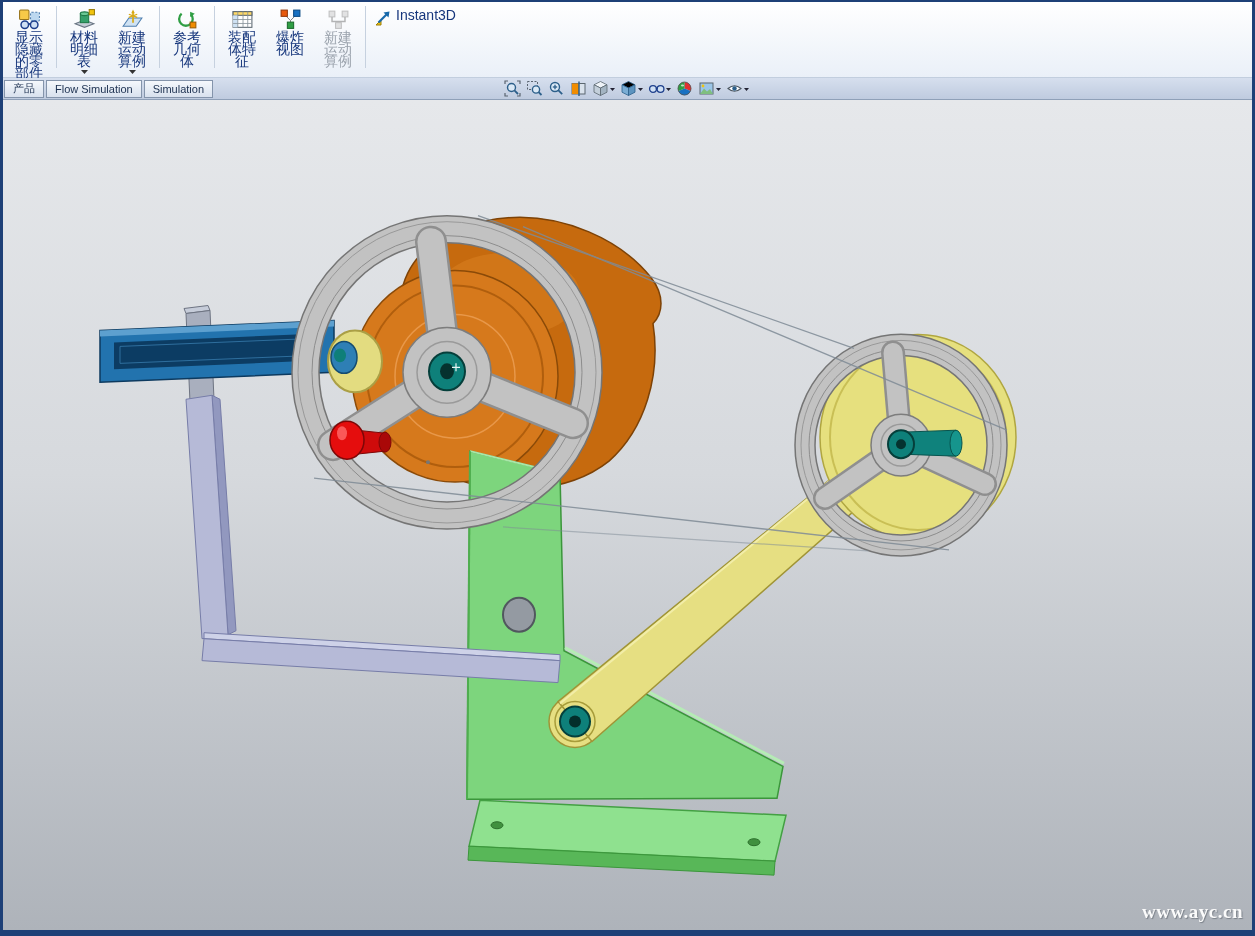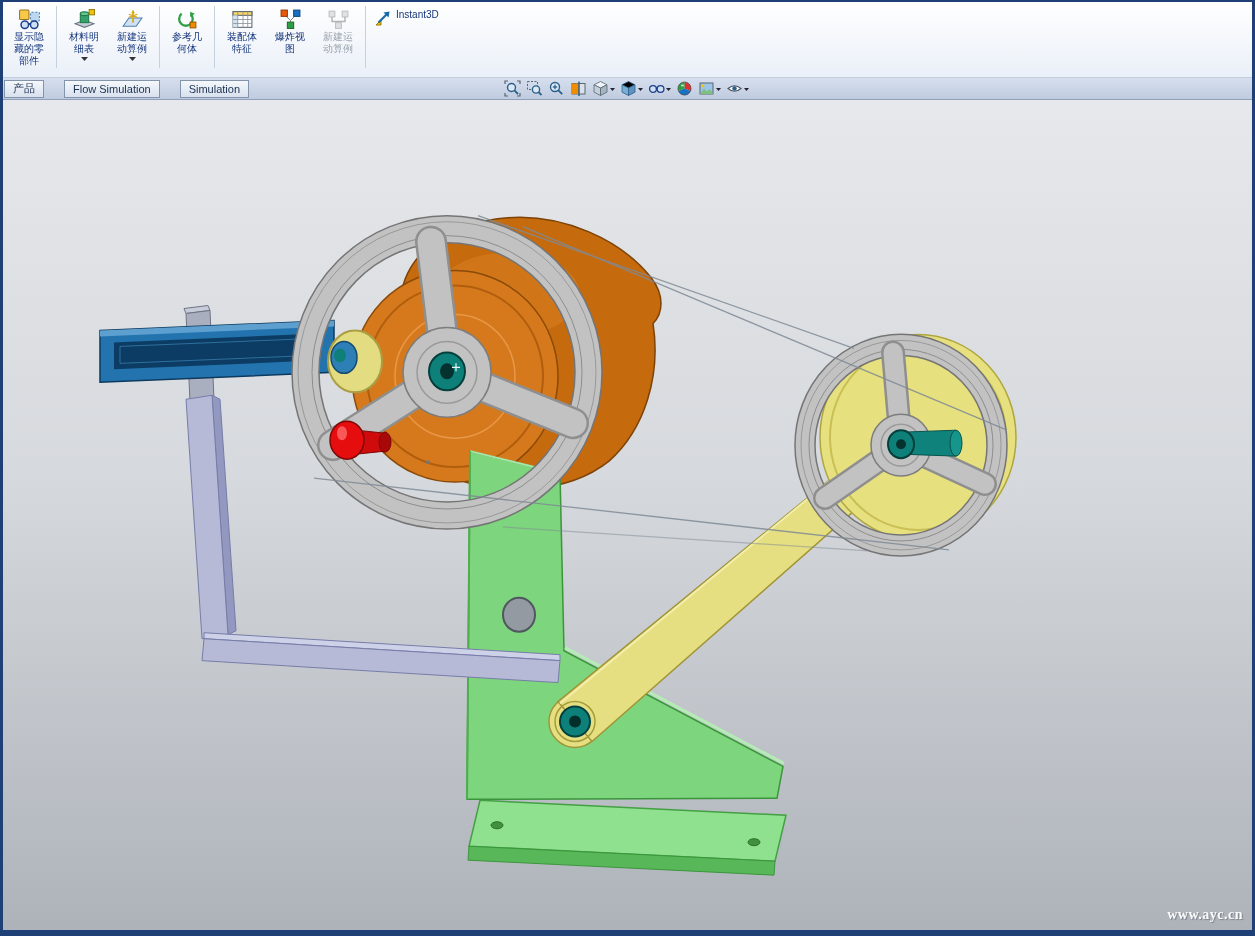--- a/index.html
+++ b/index.html
@@ -1,38 +1,38 @@
 <!DOCTYPE html>
 <html><head>
 <meta charset="utf-8">
 <style>
   html,body{margin:0;padding:0;}
   body{width:1255px;height:936px;overflow:hidden;font-family:"Liberation Sans",sans-serif;background:#1e4077;}
   .window{width:1255px;height:936px;box-sizing:border-box;background:#1e4077;padding:2px 3px 6px 3px;display:flex;flex-direction:column;}
   
   .commandmanager{height:73px;background:linear-gradient(#ffffff,#eaf0f8);border-bottom:1px solid #c2cede;display:flex;align-items:flex-start;padding:2px 4px 0 2px;}
-  .tb-btn{display:flex;flex-direction:column;align-items:center;width:46px;padding:2px 0 0 0;font-size:10px;line-height:12px;color:#16367c;text-align:center;border:1px solid transparent;border-radius:2px;cursor:default;}
+  .tb-btn{display:flex;flex-direction:column;align-items:center;width:46px;padding:2px 0 0 0;font-size:14px;line-height:12px;color:#16367c;text-align:center;border:1px solid transparent;border-radius:2px;cursor:default;}
   .tb-btn .icon{width:24px;height:24px;display:flex;align-items:center;justify-content:center;}
   .tb-label{width:37px;word-break:break-all;}
   .tb-btn.disabled{color:#9aa2ac;}
   .tb-btn.disabled .icon{filter:grayscale(100%) opacity(.55);}
   .tb-btn.row{flex-direction:row;width:auto;align-items:flex-start;padding:4px 4px 0 4px;gap:4px;}
   .tb-btn.row .tb-label{width:auto;word-break:normal;}
   .tb-sep{width:1px;height:62px;background:#c6d1df;margin:2px 3px 0 3px;flex:none;}
   .caret{margin-top:2px;line-height:0;}
   
   .tabstrip{height:21px;background:linear-gradient(#d6dfee,#bfcbdf);border-bottom:1px solid #8fa0b8;display:flex;align-items:center;position:relative;padding-left:1px;flex:none;}
-  .tab{height:16px;padding:0 8px;margin-right:20px;background:linear-gradient(#f5f8fc,#d8e1ee);border:1px solid #8494ab;font-size:11px;color:#1c3050;display:flex;align-items:center;cursor:default;}
+  .tab{height:16px;padding:0 8px;margin-right:2px;background:linear-gradient(#f5f8fc,#d8e1ee);border:1px solid #8494ab;font-size:11px;color:#1c3050;display:flex;align-items:center;cursor:default;}
   .headsup{position:absolute;left:500px;top:0;height:21px;display:flex;align-items:center;gap:3px;}
   .hu-btn{display:flex;align-items:center;padding:0 1px;cursor:default;}
   .hu-caret{margin-left:1px;line-height:0;}
   
   .viewport{flex:1;position:relative;background:linear-gradient(180deg,#e6e8eb 0%,#d6d9dd 45%,#aeb3ba 100%);overflow:hidden;}
   .scene{position:absolute;left:0;top:0;width:100%;height:100%;}
-  .watermark{position:absolute;right:9px;bottom:7px;font-family:"Liberation Serif",serif;font-weight:bold;font-size:14px;color:#fbfbfb;text-shadow:1px 1px 1px #797f87;letter-spacing:.5px;}
+  .watermark{position:absolute;right:9px;bottom:7px;font-family:"Liberation Serif",serif;font-weight:bold;font-size:19px;color:#fbfbfb;text-shadow:1px 1px 1px #797f87;letter-spacing:.5px;}
 </style>
 </head>
 <body>
 
 <div class="window">
 
   <div class="commandmanager">
 
     <div class="tb-btn">
       <span class="icon">

